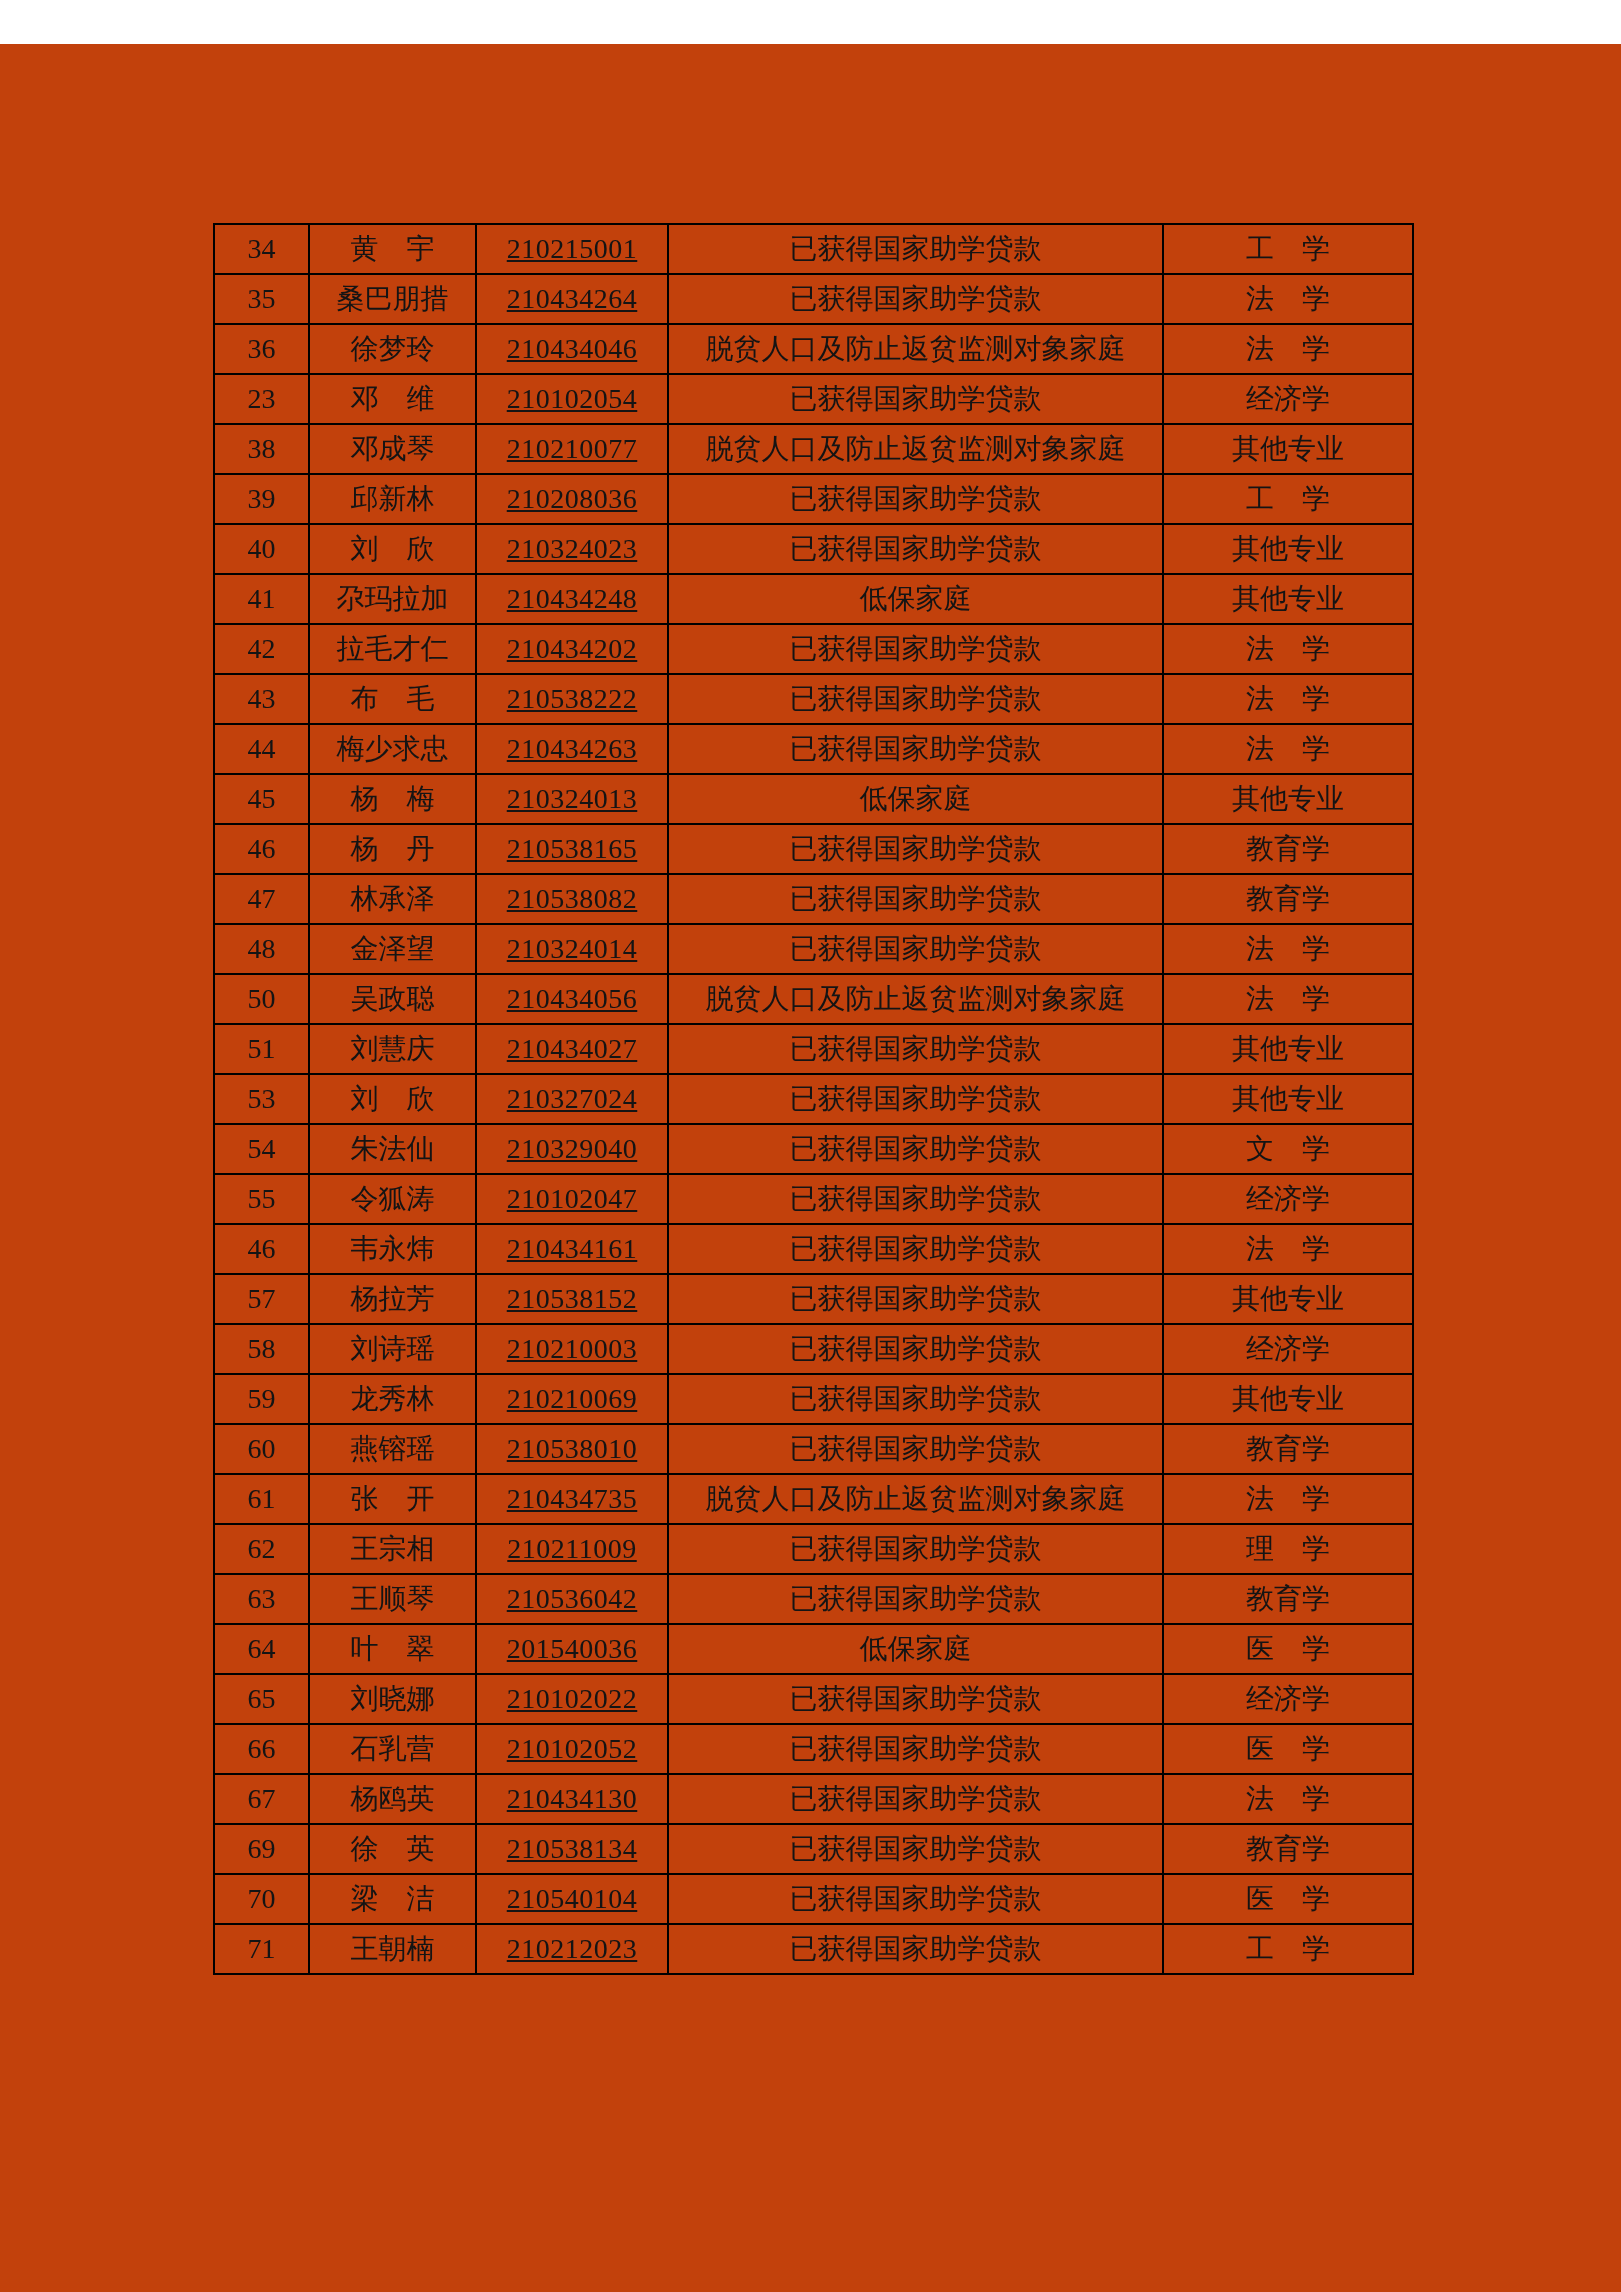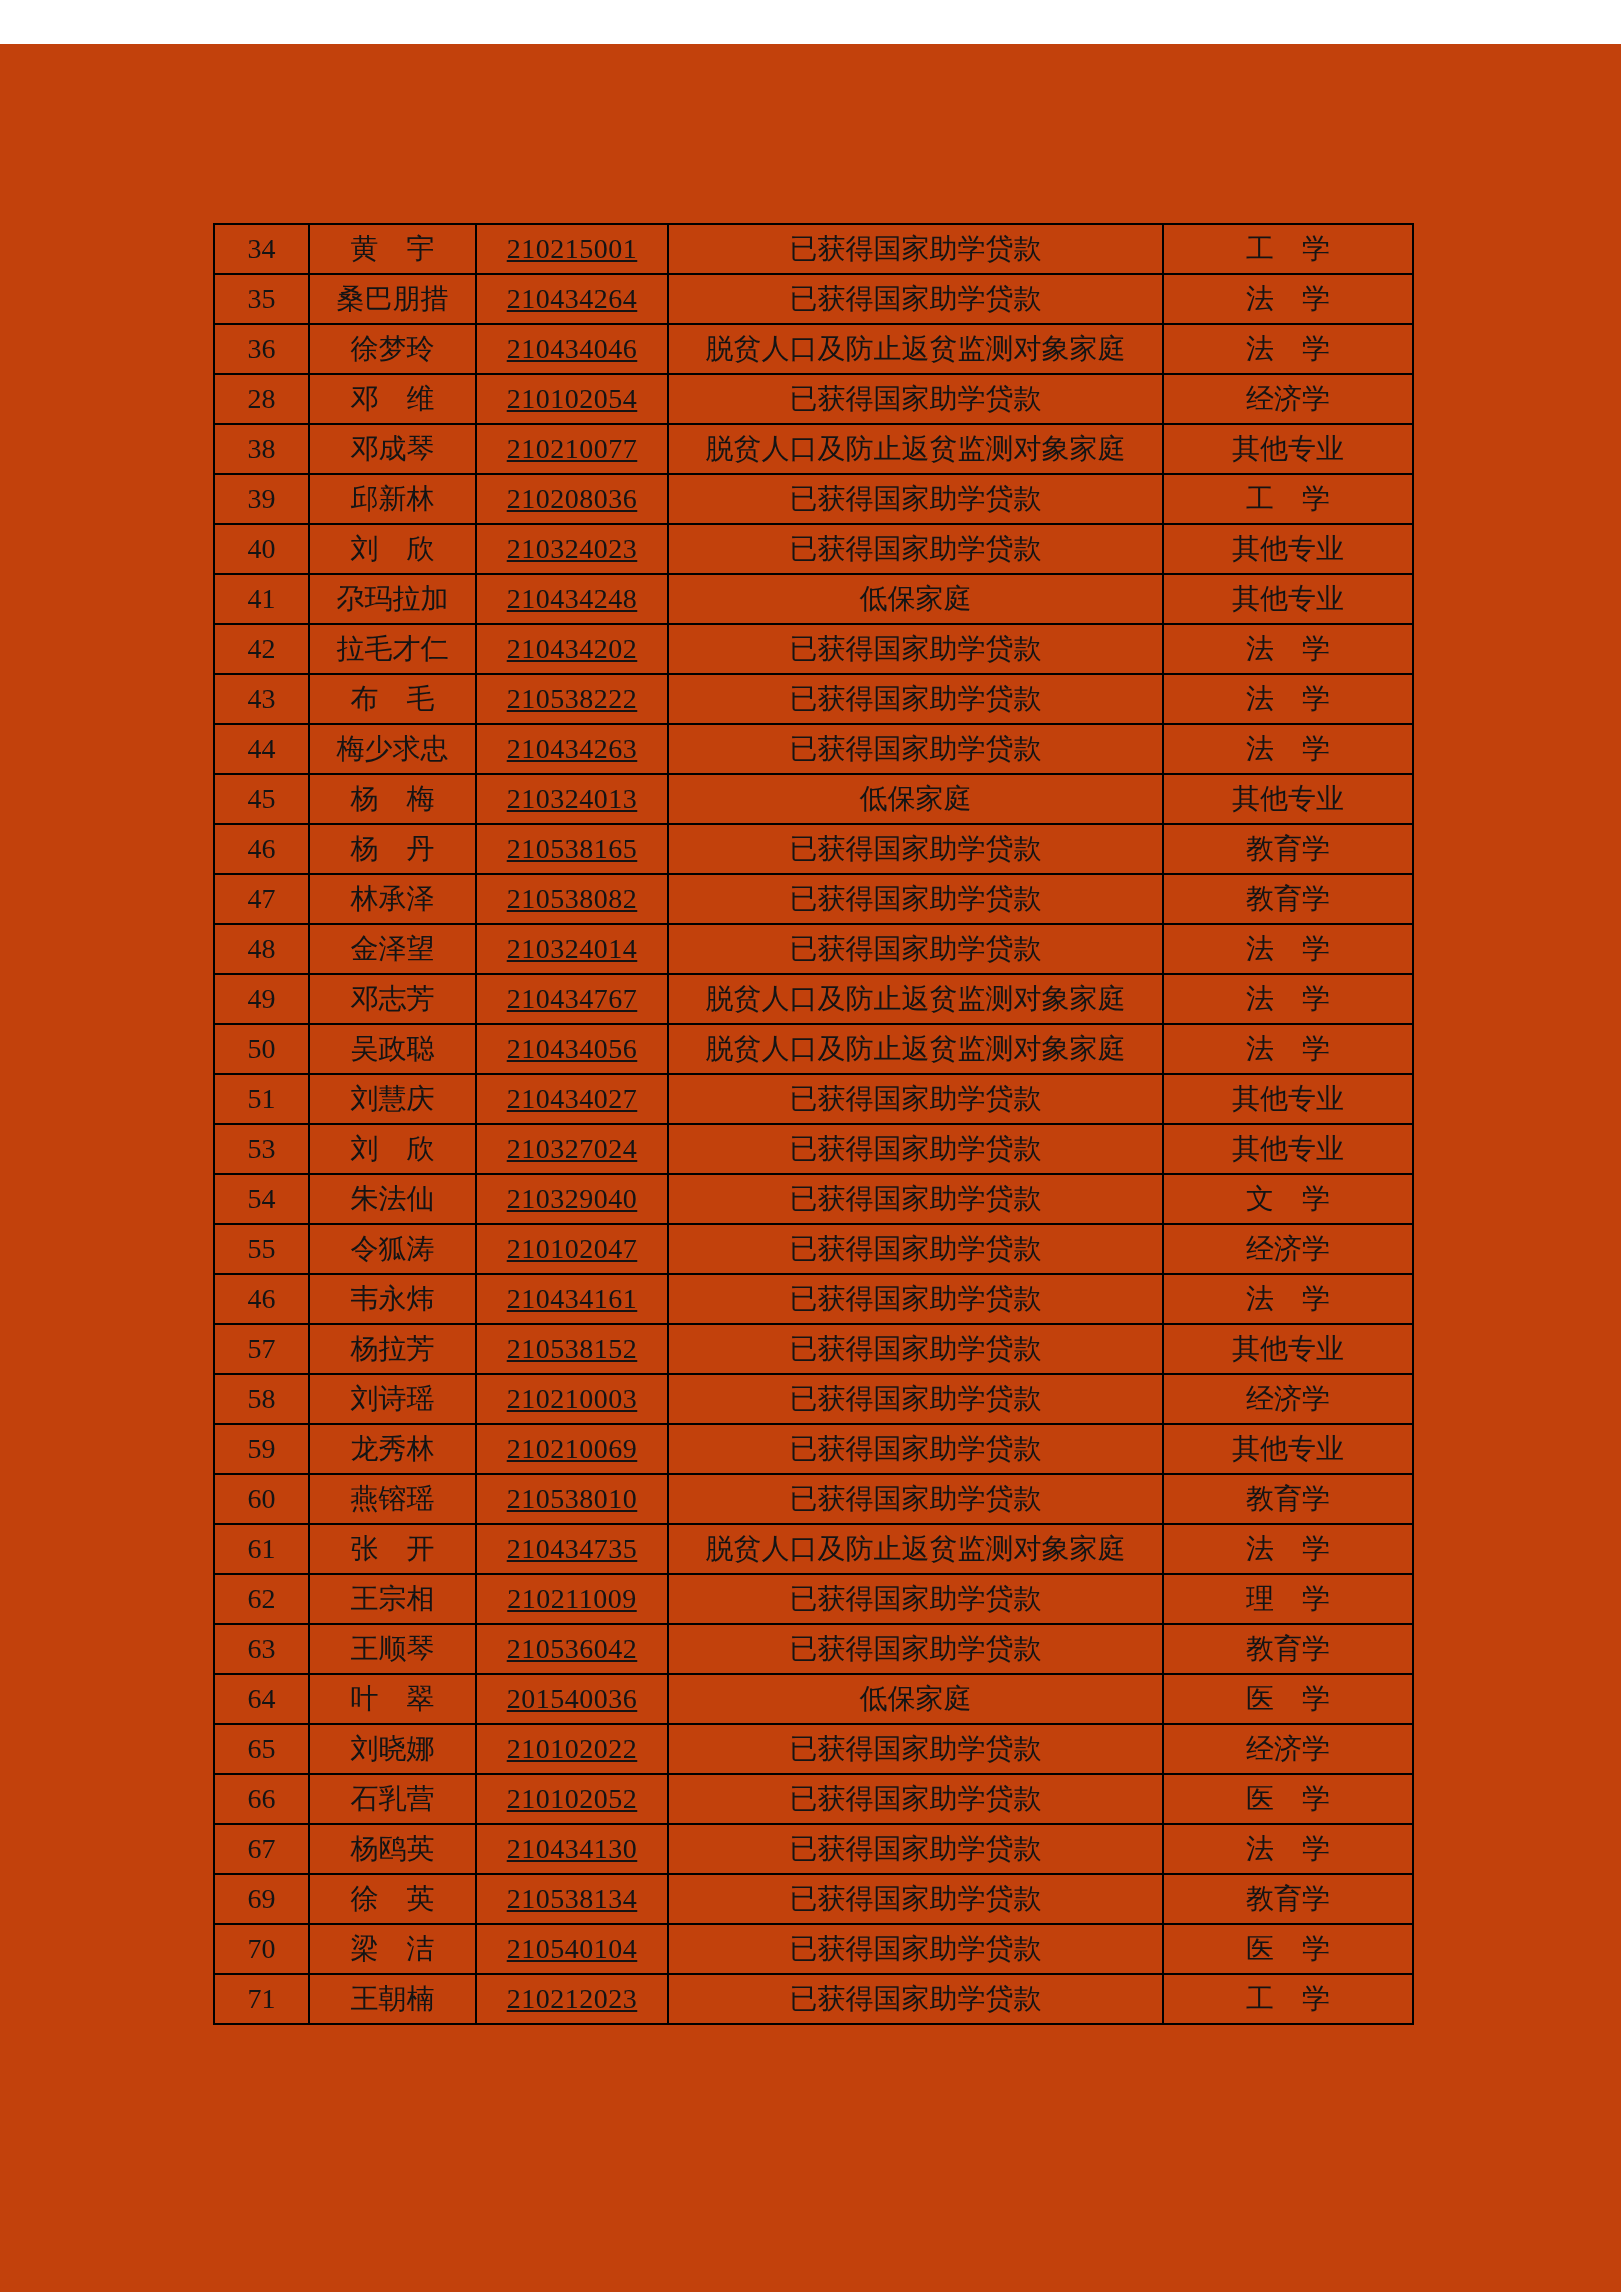--- a/index.html
+++ b/index.html
@@ -78,21 +78,21 @@
     <td class="c-major">法　学</td>
   </tr>
         <tr>
     <td class="c-num">36</td>
     <td class="c-name">徐梦玲</td>
     <td class="c-id">210434046</td>
     <td class="c-cat">脱贫人口及防止返贫监测对象家庭</td>
     <td class="c-major">法　学</td>
   </tr>
         <tr>
-    <td class="c-num">28</td>
+    <td class="c-num">23</td>
     <td class="c-name">邓　维</td>
     <td class="c-id">210102054</td>
     <td class="c-cat">已获得国家助学贷款</td>
     <td class="c-major">经济学</td>
   </tr>
         <tr>
     <td class="c-num">38</td>
     <td class="c-name">邓成琴</td>
     <td class="c-id">210210077</td>
     <td class="c-cat">脱贫人口及防止返贫监测对象家庭</td>
@@ -159,27 +159,20 @@
     <td class="c-name">林承泽</td>
     <td class="c-id">210538082</td>
     <td class="c-cat">已获得国家助学贷款</td>
     <td class="c-major">教育学</td>
   </tr>
         <tr>
     <td class="c-num">48</td>
     <td class="c-name">金泽望</td>
     <td class="c-id">210324014</td>
     <td class="c-cat">已获得国家助学贷款</td>
-    <td class="c-major">法　学</td>
-  </tr>
-        <tr>
-    <td class="c-num">49</td>
-    <td class="c-name">邓志芳</td>
-    <td class="c-id">210434767</td>
-    <td class="c-cat">脱贫人口及防止返贫监测对象家庭</td>
     <td class="c-major">法　学</td>
   </tr>
         <tr>
     <td class="c-num">50</td>
     <td class="c-name">吴政聪</td>
     <td class="c-id">210434056</td>
     <td class="c-cat">脱贫人口及防止返贫监测对象家庭</td>
     <td class="c-major">法　学</td>
   </tr>
         <tr>

